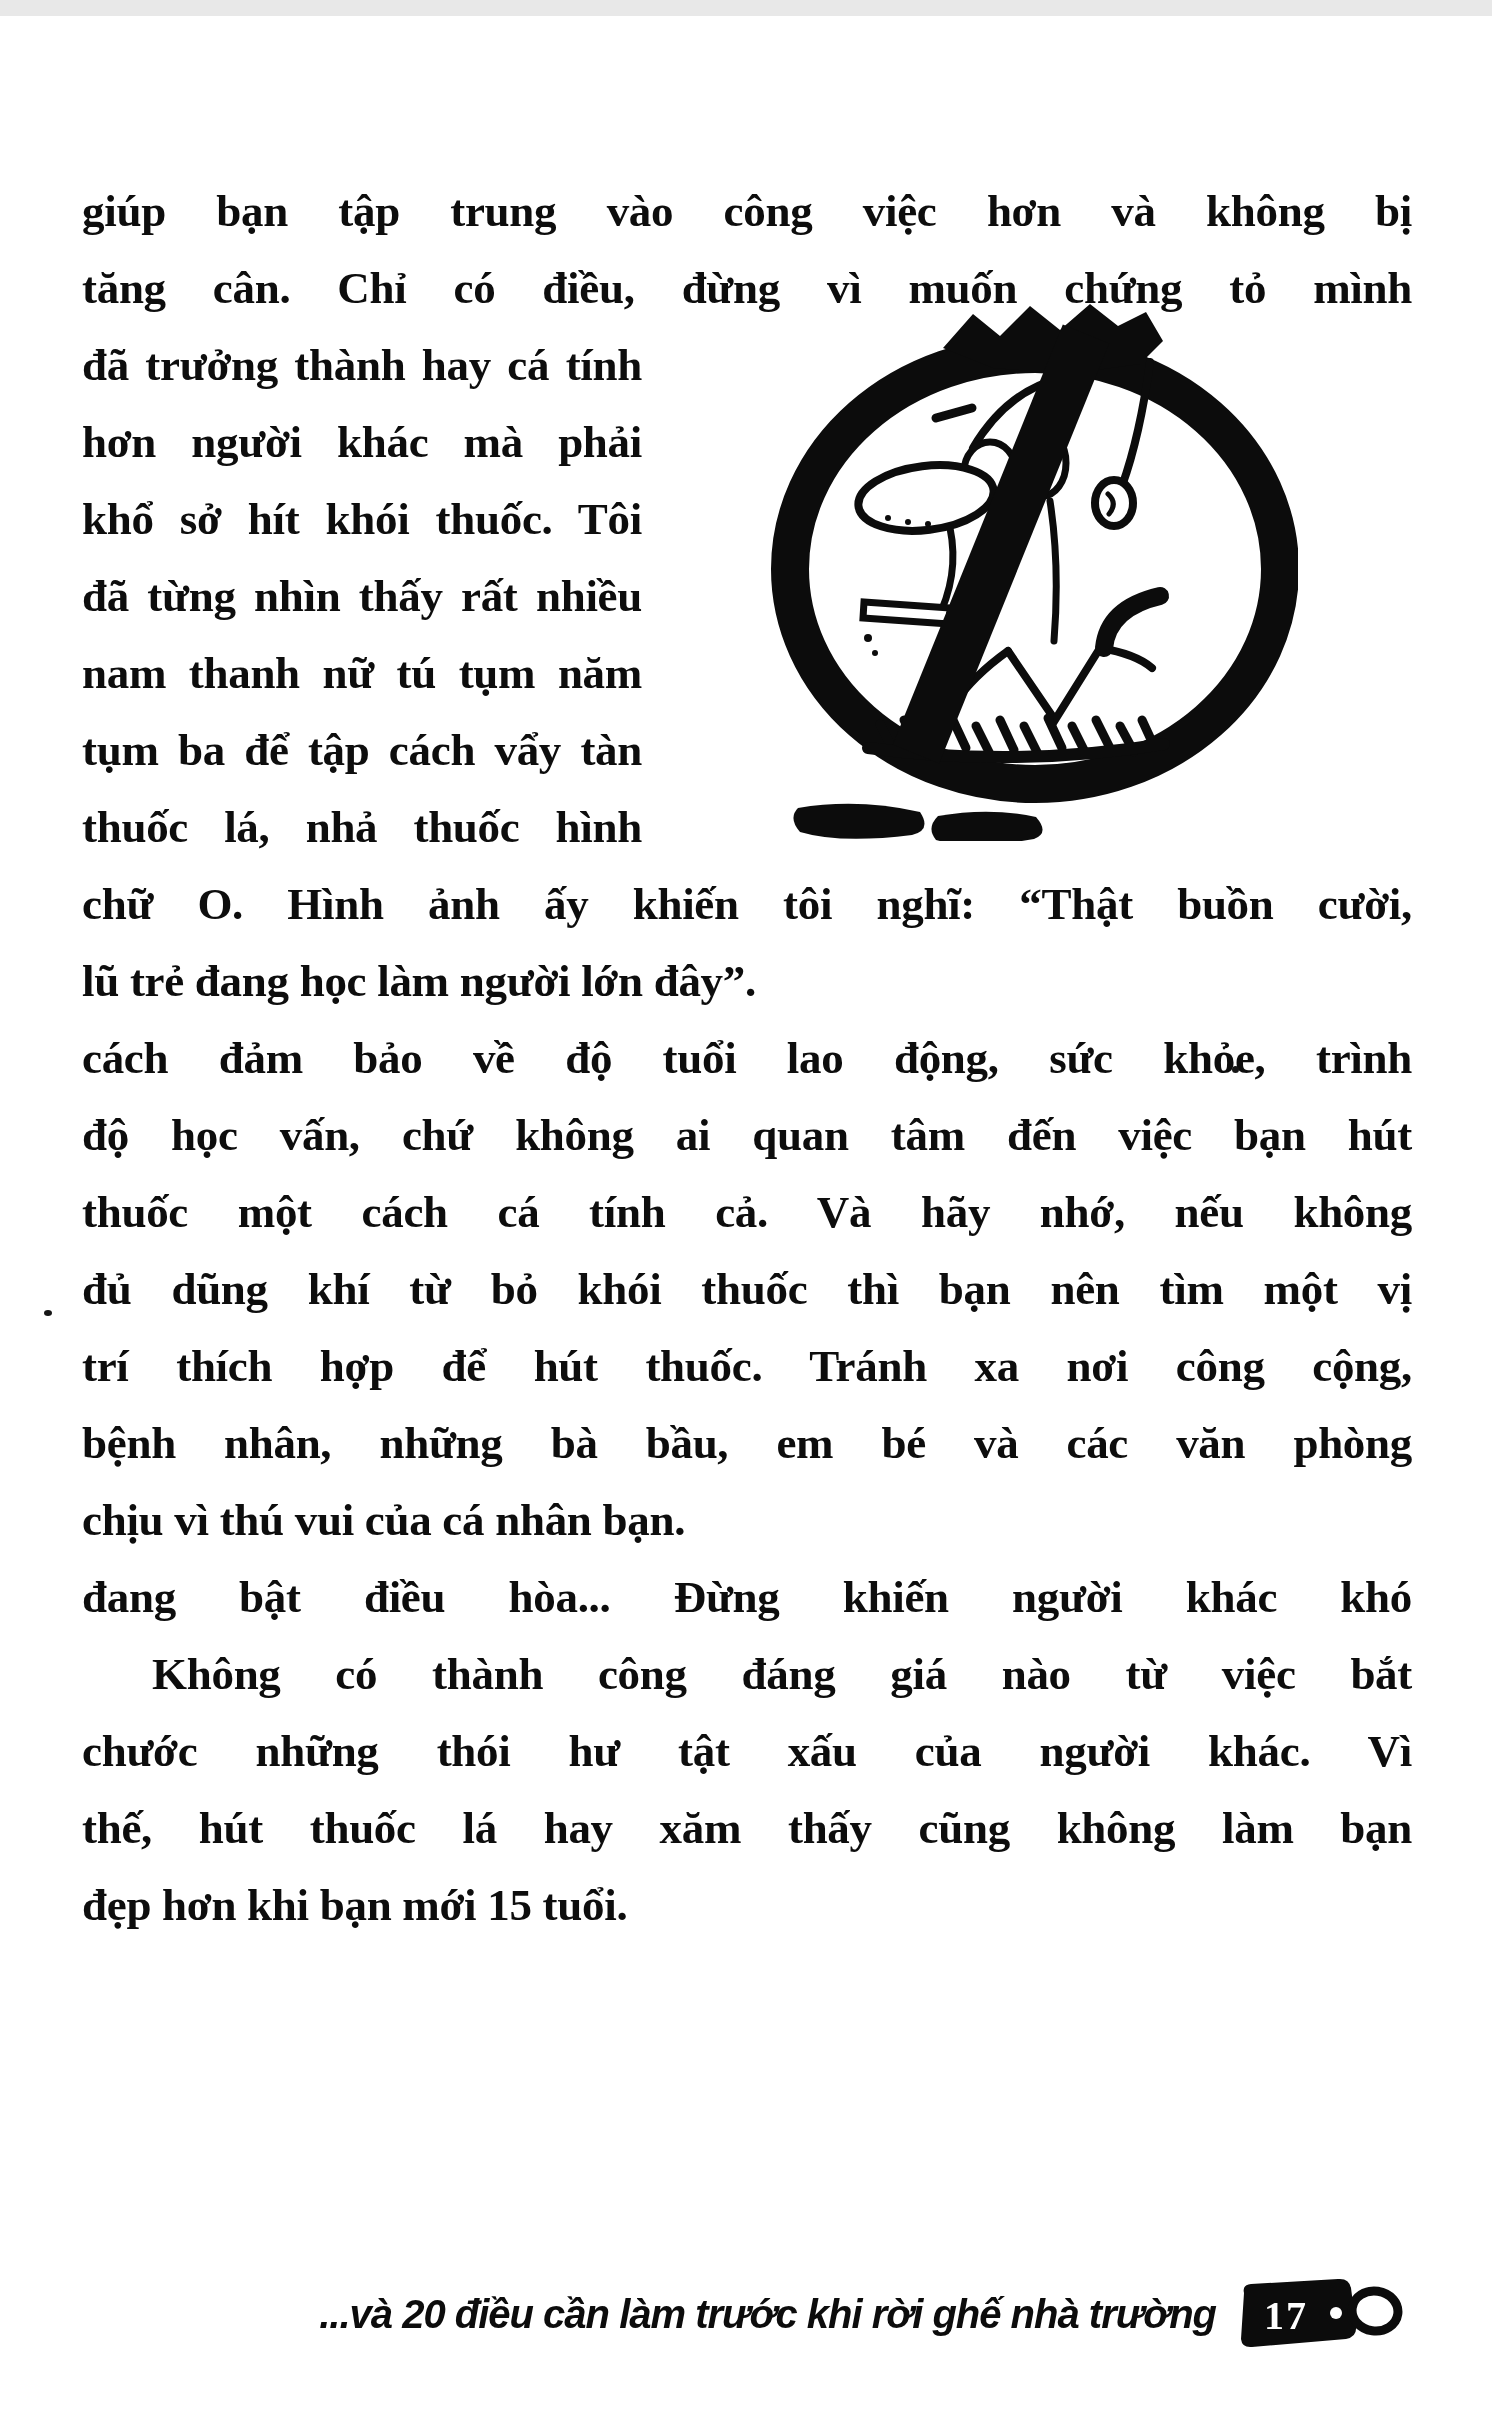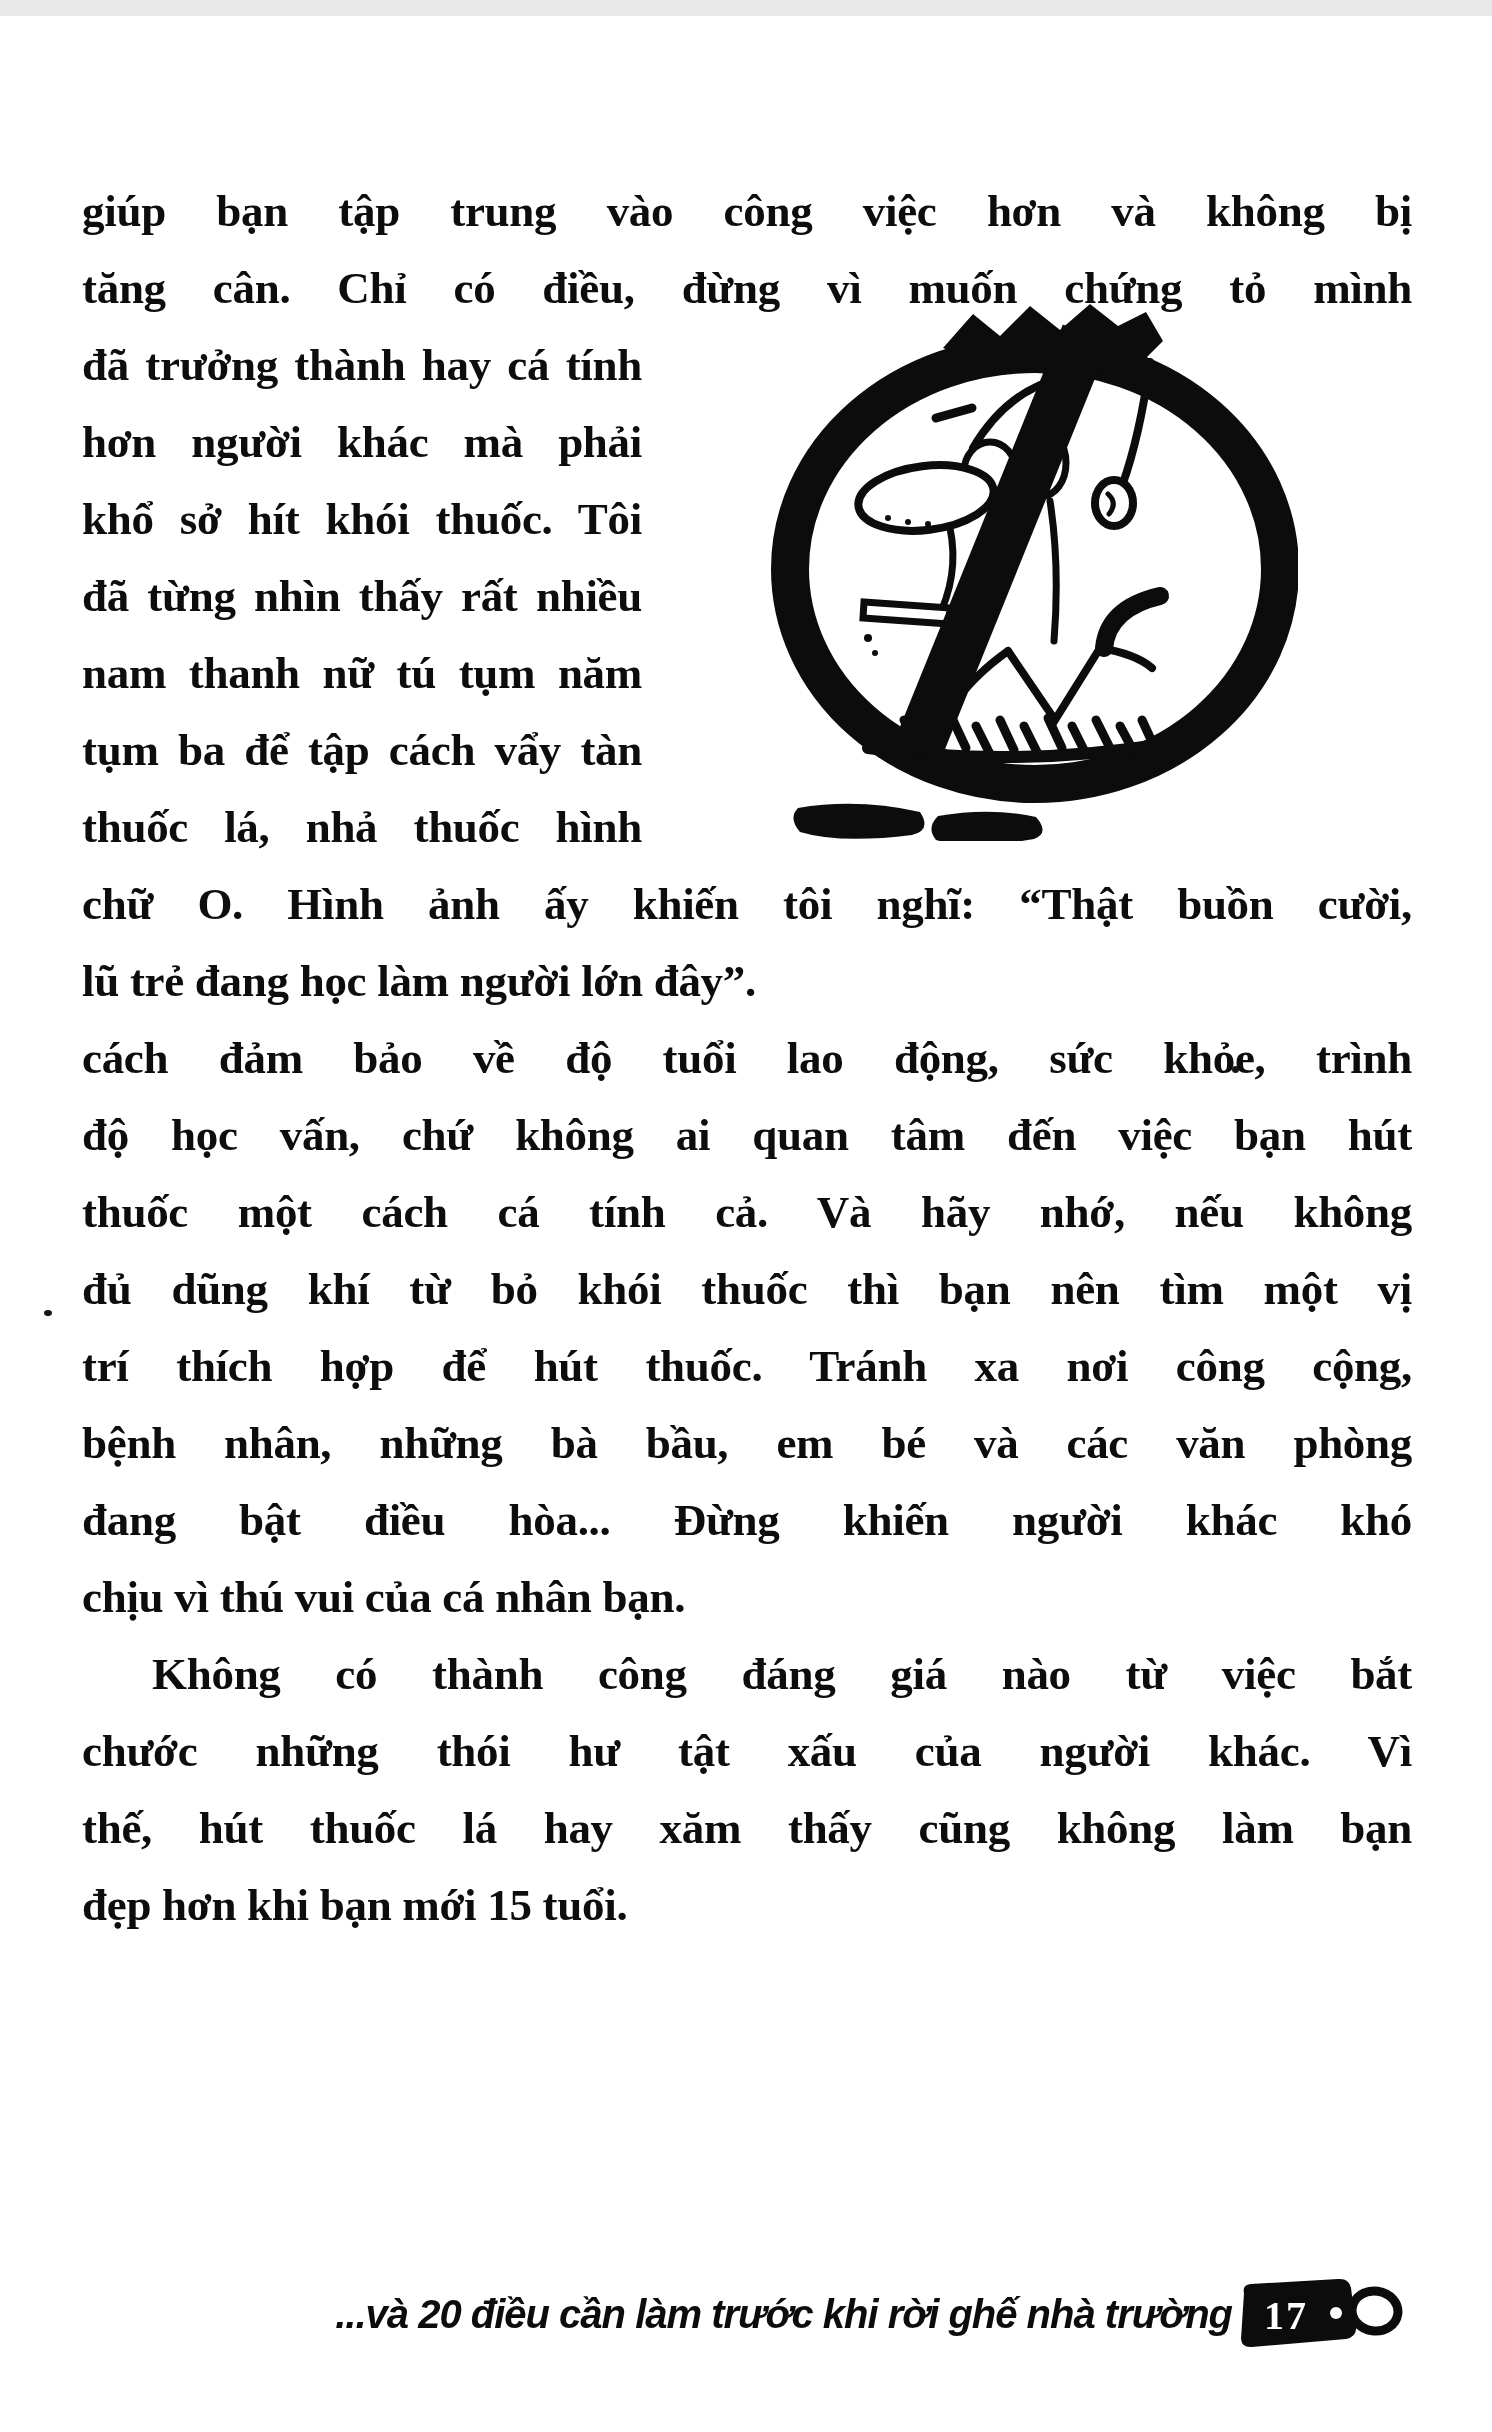--- a/index.html
+++ b/index.html
@@ -31,21 +31,21 @@
   .line.indent{text-indent:70px;}
   
   #illustration{
     position:absolute;left:768px;top:280px;
     width:530px;height:545px;
   }
   
   #footer{
     position:absolute;left:0;top:2262px;right:0;
     display:flex;align-items:center;justify-content:flex-end;
-    padding-right:88px;
+    gap:16px;padding-right:88px;
   }
   #footer .running-title{
     font-family:"Liberation Sans","DejaVu Sans",sans-serif;
     font-style:italic;font-weight:700;
     font-size:40px;letter-spacing:-1px;
     color:#0c0c0c;
     white-space:nowrap;
   }
   #footer svg{display:block;}
   
@@ -69,22 +69,22 @@
       <div class="line narrow just">tụm ba để tập cách vẩy tàn</div>
       <div class="line narrow just">thuốc lá, nhả thuốc hình</div>
       <div class="line full just">chữ O. Hình ảnh ấy khiến tôi nghĩ: “Thật buồn cười,</div>
       <div class="line full nojust">lũ trẻ đang học làm người lớn đây”.</div>
       <div class="line full just">cách đảm bảo về độ tuổi lao động, sức khỏe, trình</div>
       <div class="line full just">độ học vấn, chứ không ai quan tâm đến việc bạn hút</div>
       <div class="line full just">thuốc một cách cá tính cả. Và hãy nhớ, nếu không</div>
       <div class="line full just">đủ dũng khí từ bỏ khói thuốc thì bạn nên tìm một vị</div>
       <div class="line full just">trí thích hợp để hút thuốc. Tránh xa nơi công cộng,</div>
       <div class="line full just">bệnh nhân, những bà bầu, em bé và các văn phòng</div>
+      <div class="line full nojust">chịu vì thú vui của cá nhân bạn.</div>
       <div class="line full just">đang bật điều hòa... Đừng khiến người khác khó</div>
-      <div class="line full nojust">chịu vì thú vui của cá nhân bạn.</div>
       <div class="line full just indent">Không có thành công đáng giá nào từ việc bắt</div>
       <div class="line full just">chước những thói hư tật xấu của người khác. Vì</div>
       <div class="line full just">thế, hút thuốc lá hay xăm thấy cũng không làm bạn</div>
       <div class="line full nojust">đẹp hơn khi bạn mới 15 tuổi.</div>
     </div>
 
   <svg id="illustration" viewBox="0 0 530 545" xmlns="http://www.w3.org/2000/svg">
     <g stroke="#0c0c0c" fill="none" stroke-linecap="round">
 
       <ellipse cx="267" cy="273" rx="245" ry="215" stroke-width="38"></ellipse>

